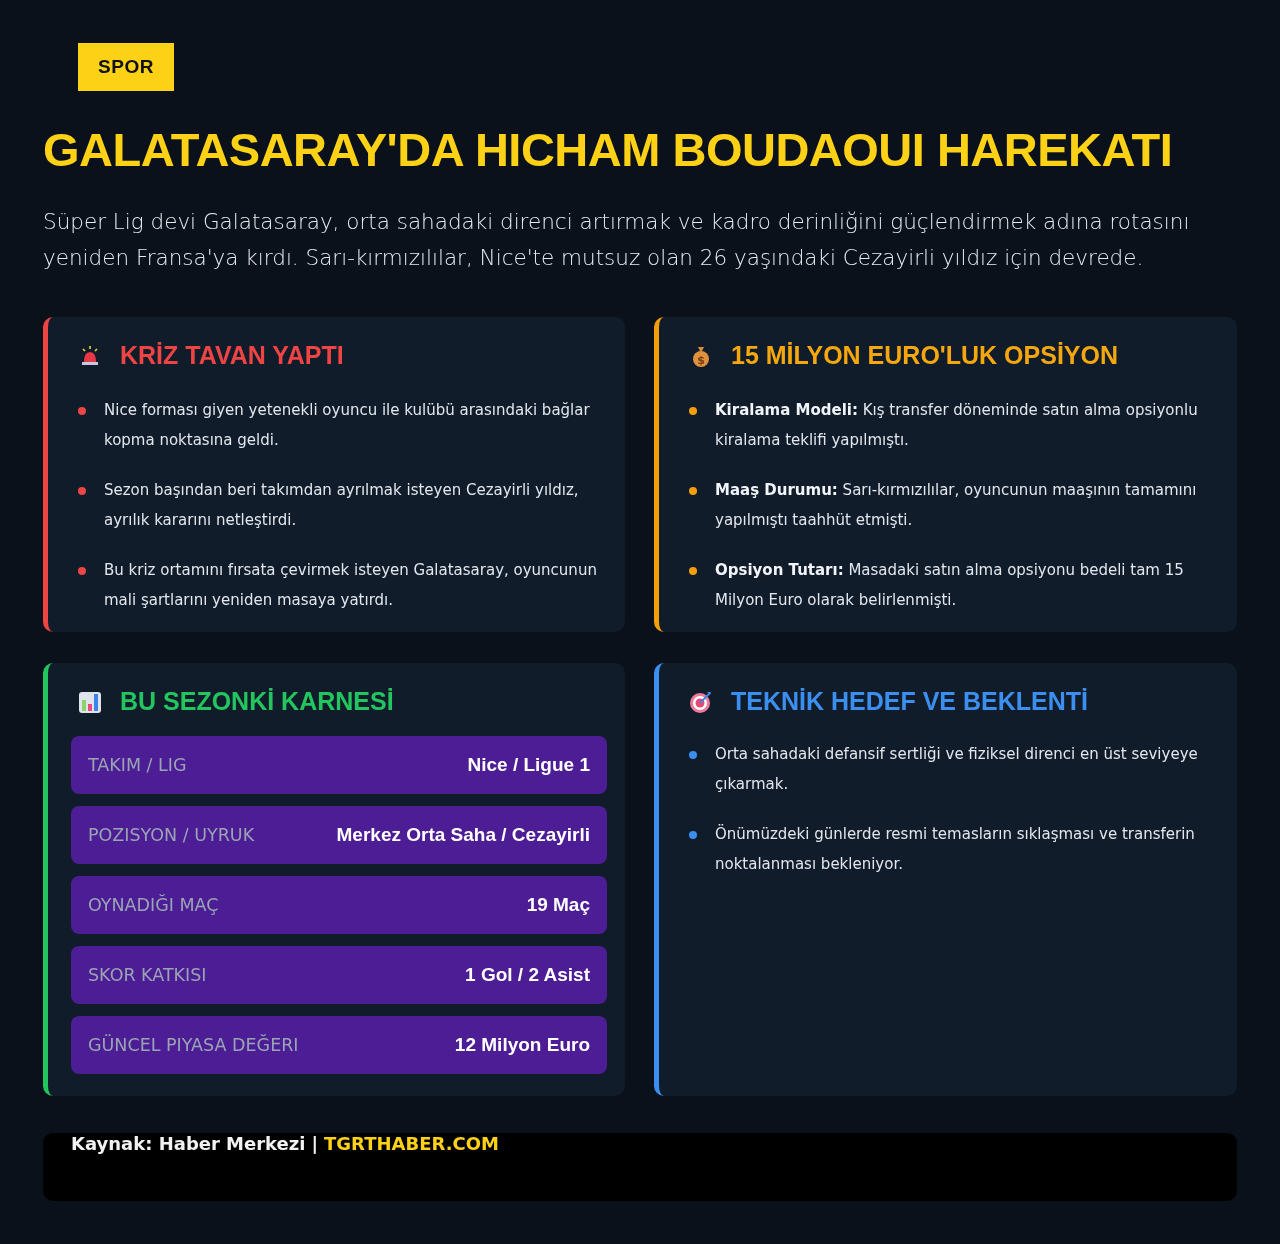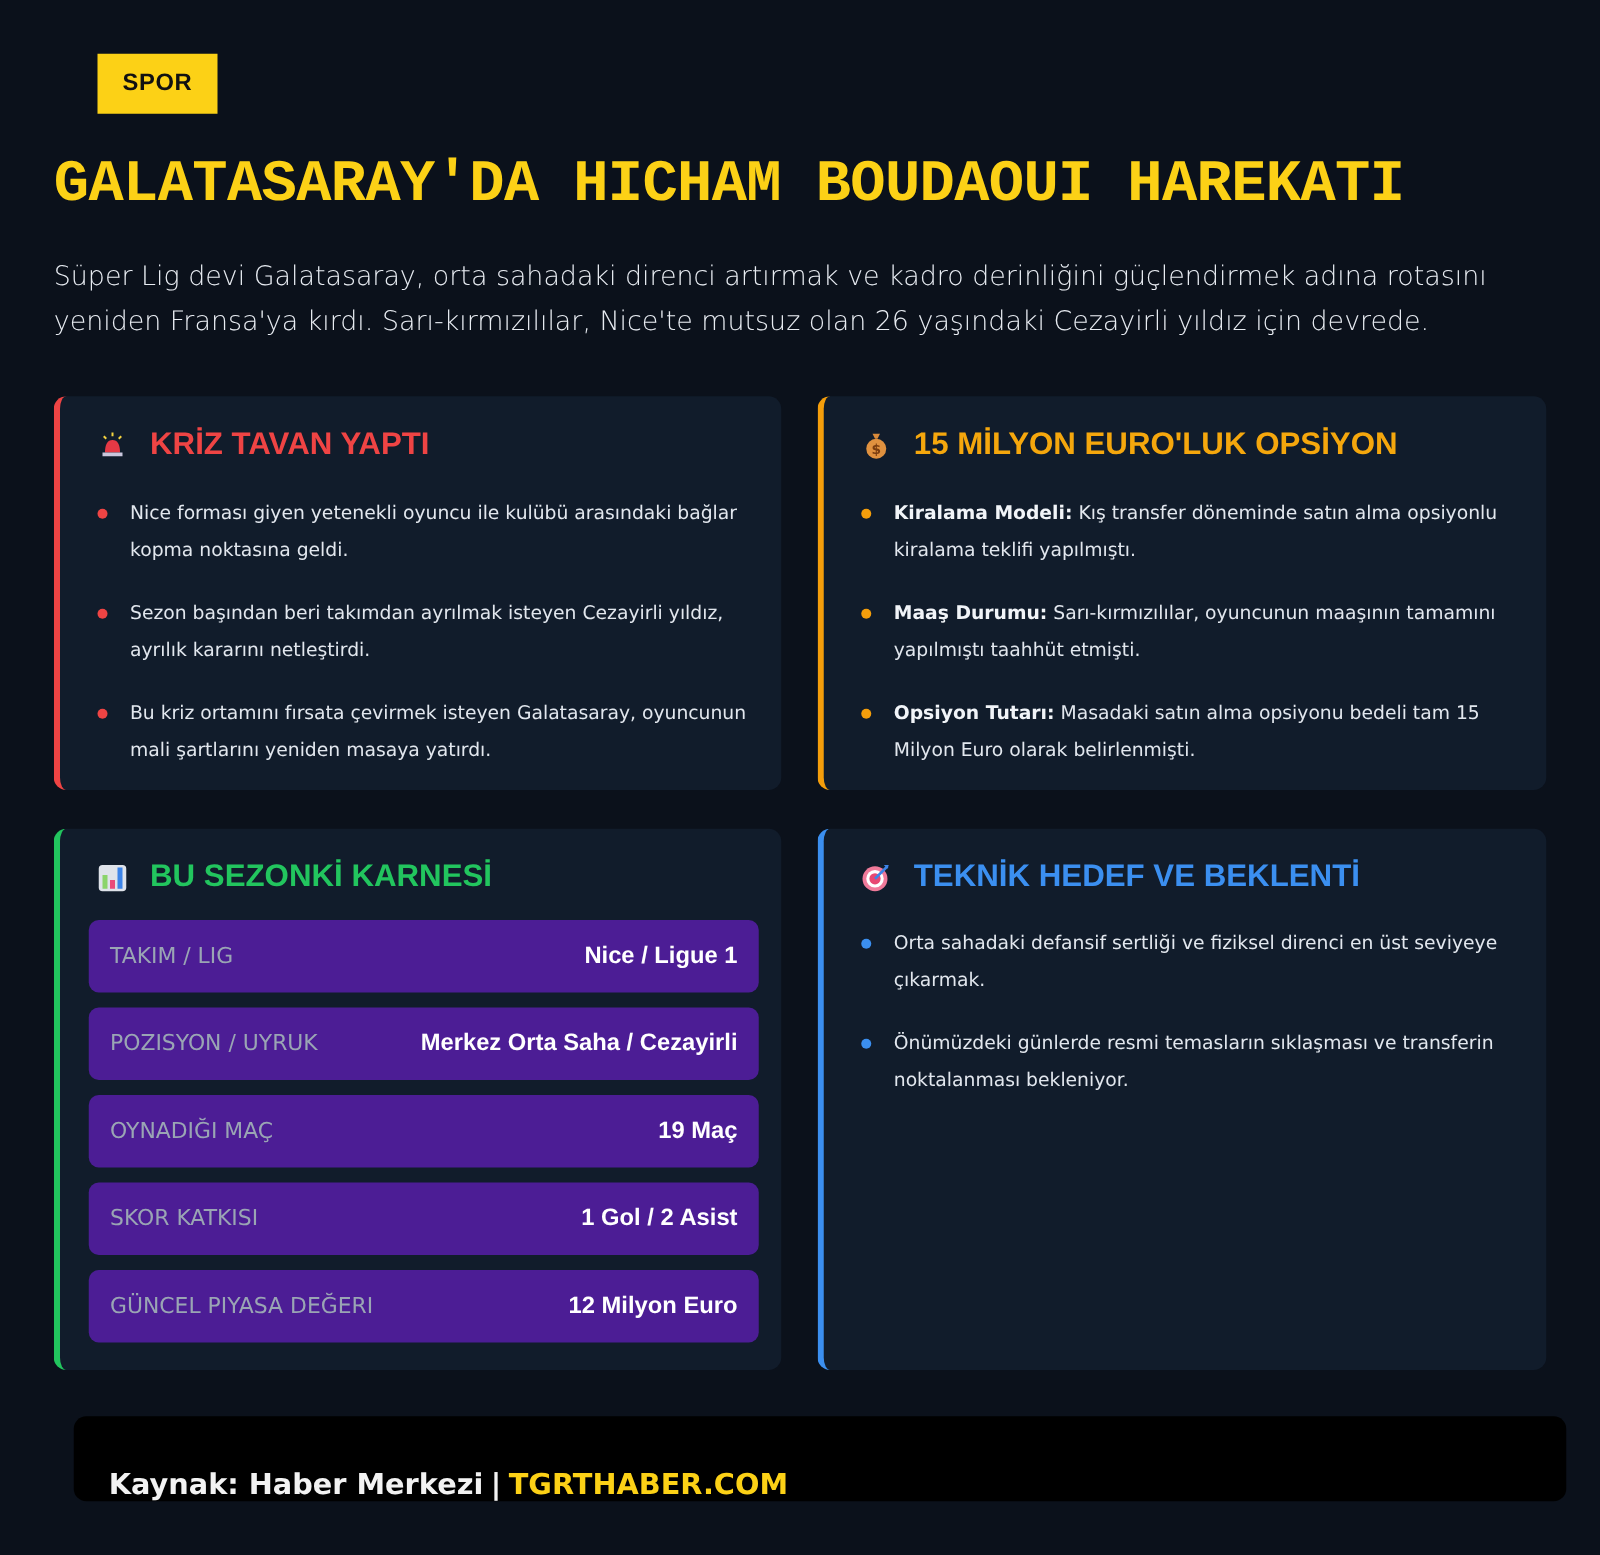--- a/index.html
+++ b/index.html
@@ -6,21 +6,21 @@
     html, body { width: 1280px; height: 1244px; background: #0b111b; }
     body { font-family: "DejaVu Sans", sans-serif; color: #e5e9f0; position: relative; overflow: hidden; }
     .badge {
       position: absolute; left: 43px; top: 43px; width: 96px; height: 48px;
       background: #fcd116; color: #111; font-weight: 800; font-size: 19px;
       display: flex; align-items: center; justify-content: center; letter-spacing: 0.5px;
       font-family: "Liberation Sans", sans-serif;
       margin-left: 35px;
     }
     .title {
-      position: absolute; left: 43px; top: 122px; font-family: Liberation Mono, monospace;
+      position: absolute; left: 43px; top: 122px; font-family: Liberation Sans, sans-serif;
       font-size: 47px; font-weight: 900; color: #fcd116; letter-spacing: -0.5px; white-space: nowrap;
     }
     .lead {
       position: absolute; left: 43px; top: 204px; width: 1180px; font-size: 21.5px; line-height: 36px; color: #e8ecf2;
       font-family: "DejaVu Sans", sans-serif; font-weight: 300;
     }
     .card {
       position: absolute; background: #111c2b; border-radius: 10px; border-left: 5px solid;
     }
     .card .ctitle {
@@ -34,21 +34,21 @@
     .bullets li b { font-weight: 700; color: #f1f4f8; }
     .stats { position: absolute; left: 23px; right: 18px; top: 73px; }
     .stat {
       height: 58px; background: #4c1d95; border-radius: 8px; margin-bottom: 12px;
       display: flex; align-items: center; justify-content: space-between; padding: 0 17px;
     }
     .stat .k { color: #9aa5b4; font-size: 17.5px; }
     .stat .v { color: #ffffff; font-weight: 800; font-size: 19px; font-family: "Liberation Sans", sans-serif; }
     .footer {
       position: absolute; left: 43px; top: 1133px; width: 1194px; height: 68px; background: #000; border-radius: 10px;
-      display: flex; align-items: flex-end; padding-left: 28px; font-weight: 700; font-size: 23px; margin-left: 16px;
+      display: flex; align-items: flex-start; padding-left: 28px; font-weight: 700; font-size: 18px;
     }
     .footer .src { color: #f2f2f2; }
     .footer .sep { color: #f2f2f2; margin: 0 6px; }
     .footer .site { color: #fcd116; }
   </style>
 </head>
 <body>
 
 <div class="badge">SPOR</div>
 <h1 class="title">GALATASARAY'DA HICHAM BOUDAOUI HAREKATI</h1>

